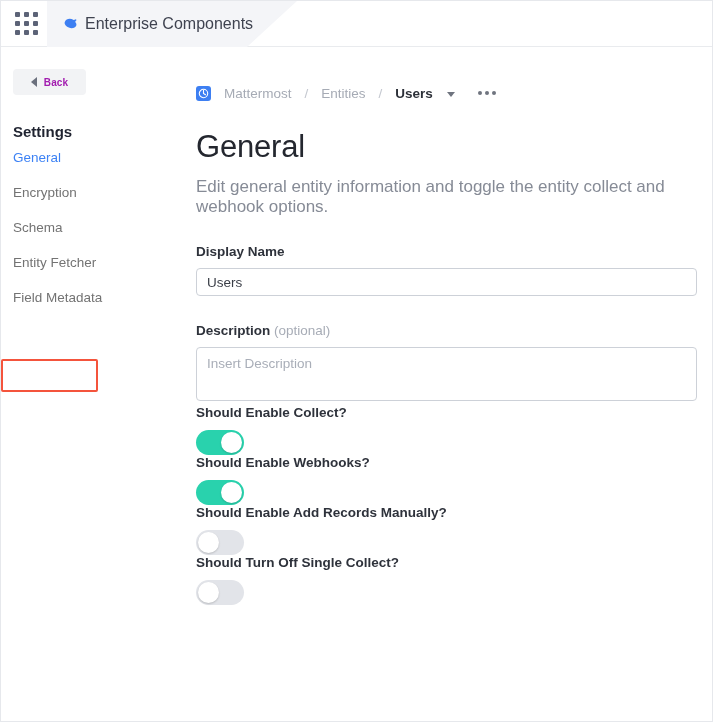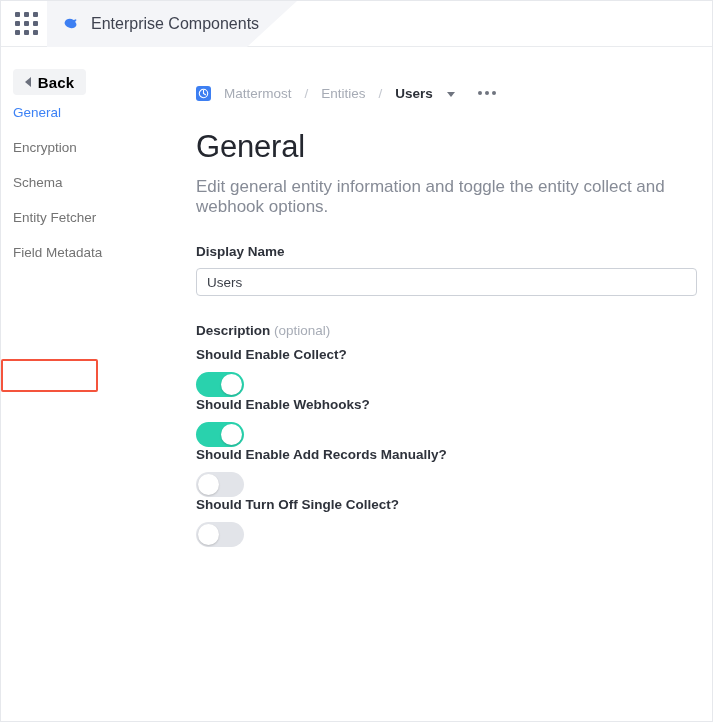--- a/index.html
+++ b/index.html
@@ -41,21 +41,21 @@
   .app-tab {
     position: absolute; left: 46px; top: 0;
     height: 46px; width: 250px;
     background: #f4f5f8;
     -webkit-clip-path: polygon(0 0, 100% 0, 80% 100%, 0 100%);
     clip-path: polygon(0 0, 100% 0, 80% 100%, 0 100%);
   }
   .tab-inner {
     position: absolute; left: 46px; top: 0;
     height: 46px;
-    display: flex; align-items: center; gap: 10px;
+    display: flex; align-items: center; gap: 4px;
     padding-left: 14px;
     cursor: pointer;
   }
   .blob-icon { width: 20px; height: 20px; display:block; }
   .tab-title {
     font-size: 16px; color: #3f4350; font-weight: 400;
     white-space: nowrap;
   }
 
   
@@ -74,21 +74,21 @@
     gap: 7px;
     cursor: pointer;
   }
   .back-arrow {
     width: 0; height: 0;
     border-top: 5px solid transparent;
     border-bottom: 5px solid transparent;
     border-right: 6px solid #6b707d;
   }
   .back-label {
-    font-size: 15px; color: #000000; font-weight: 700;
+    font-size: 10px; color: #a21caf; font-weight: 700;
     letter-spacing: .1px;
   }
   .nav-group-title {
     margin: 28px 0 0 12px;
     font-size: 15px; color: #1f2330; font-weight: 700;
   }
   .nav-item {
     margin: 0 0 0 12px;
     padding: 9px 0 9px 0;
     font-size: 13.5px; color: #737373;
@@ -226,20 +226,21 @@
       <span class="tab-title">Enterprise Components</span>
     </div>
   </div>
 
   <div class="sidebar">
     <div class="back-btn">
       <span class="back-arrow"></span>
       <span class="back-label">Back</span>
     </div>
 
+    <div class="nav-group-title">Settings</div>
     <div class="nav-item active">General</div>
     <div class="nav-item">Encryption</div>
     <div class="nav-item">Schema</div>
 
     <div class="nav-item">Entity Fetcher</div>
     <div class="nav-item">Field Metadata</div>
   </div>
 
   <div class="hl-box"></div>
 
@@ -271,20 +272,21 @@
     <div class="field">
       <div class="field-label">Display Name</div>
       <input class="text-input" type="text" value="Users" style="">
     </div>
 
     <div class="field">
       <div class="field-label">
         <span>Description</span>
         <span class="optional">(optional)</span>
       </div>
+      <textarea class="textarea-input" placeholder="Insert Description" style=""></textarea>
     </div>
 
     <div class="toggle-field">
       <div class="toggle-label">Should Enable Collect?</div>
       <div class="toggle on">
           <span class="knob"></span>
         </div>
     </div>
 
     <div class="toggle-field">

